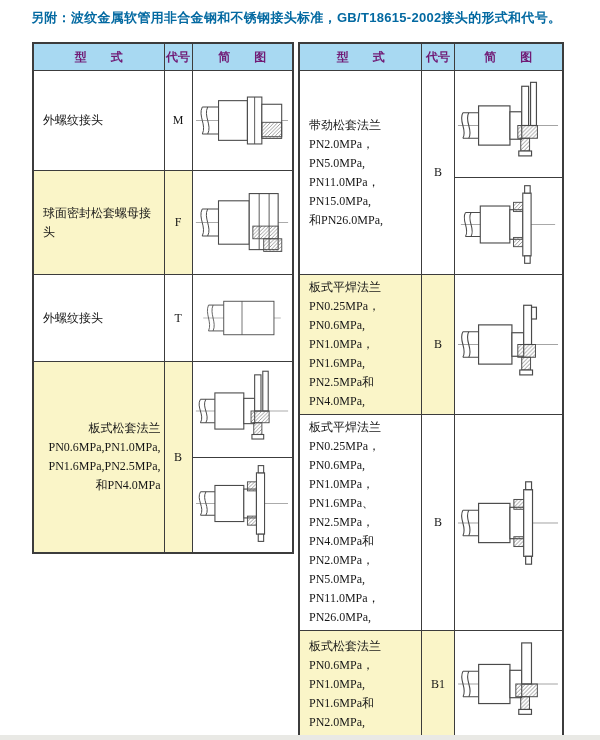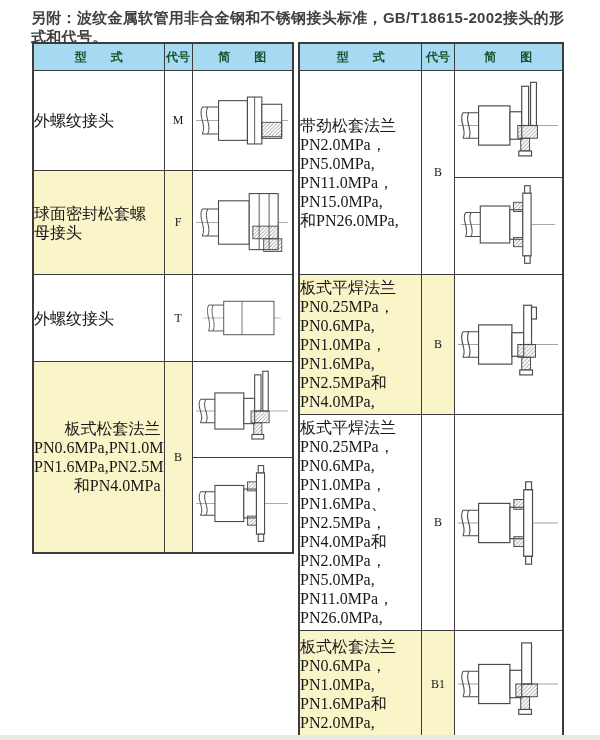--- a/index.html
+++ b/index.html
@@ -4,39 +4,39 @@
 <style>
   html,body{margin:0;padding:0;}
   body{
     width:600px;height:740px;position:relative;overflow:hidden;
     background:#ffffff;
     font-family:"Liberation Serif","DejaVu Serif",serif;
     color:var(--text,#1f1f1f);
   }
   .doc-title{
     position:absolute;left:31px;top:9px;width:540px;
-    font-size:15px;font-weight:bold;letter-spacing:.3px;color:#404040;
+    font-size:13px;font-weight:bold;letter-spacing:.3px;color:#0369a1;
     font-family:"Liberation Sans","DejaVu Sans",sans-serif;
   }
   table.fit-table{
     position:absolute;border-collapse:collapse;table-layout:fixed;
     border:2px solid var(--border,#3c3c3c);
     background:#fff;
   }
   .fit-table th,.fit-table td{
     border:1px solid var(--border,#3c3c3c);
     overflow:hidden;
   }
   .fit-table th{
     background:var(--header-bg,#a8d9f2);
-    height:24px;font-size:12px;font-weight:bold;color:#14532d;
+    height:24px;font-size:12px;font-weight:bold;color:#701a75;
     padding:1px 0;
   }
   td.type{
-    font-size:16px;line-height:19px;padding:3px 3px 3px 0;
+    font-size:12px;line-height:19px;padding:3px 3px 3px 9px;
     white-space:pre-line;vertical-align:middle;color:#161616;margin-top:32px;
   }
   td.code{
     text-align:center;vertical-align:middle;font-size:12px;color:#161616;
     padding:0;
   }
   td.dia{padding:0;vertical-align:middle;background:#fff;}
   .hl{background:var(--hl-bg,#faf5c8);}
   .dia-stack{display:block;width:100%;}
   .dia-cell{display:flex;align-items:center;justify-content:center;}

